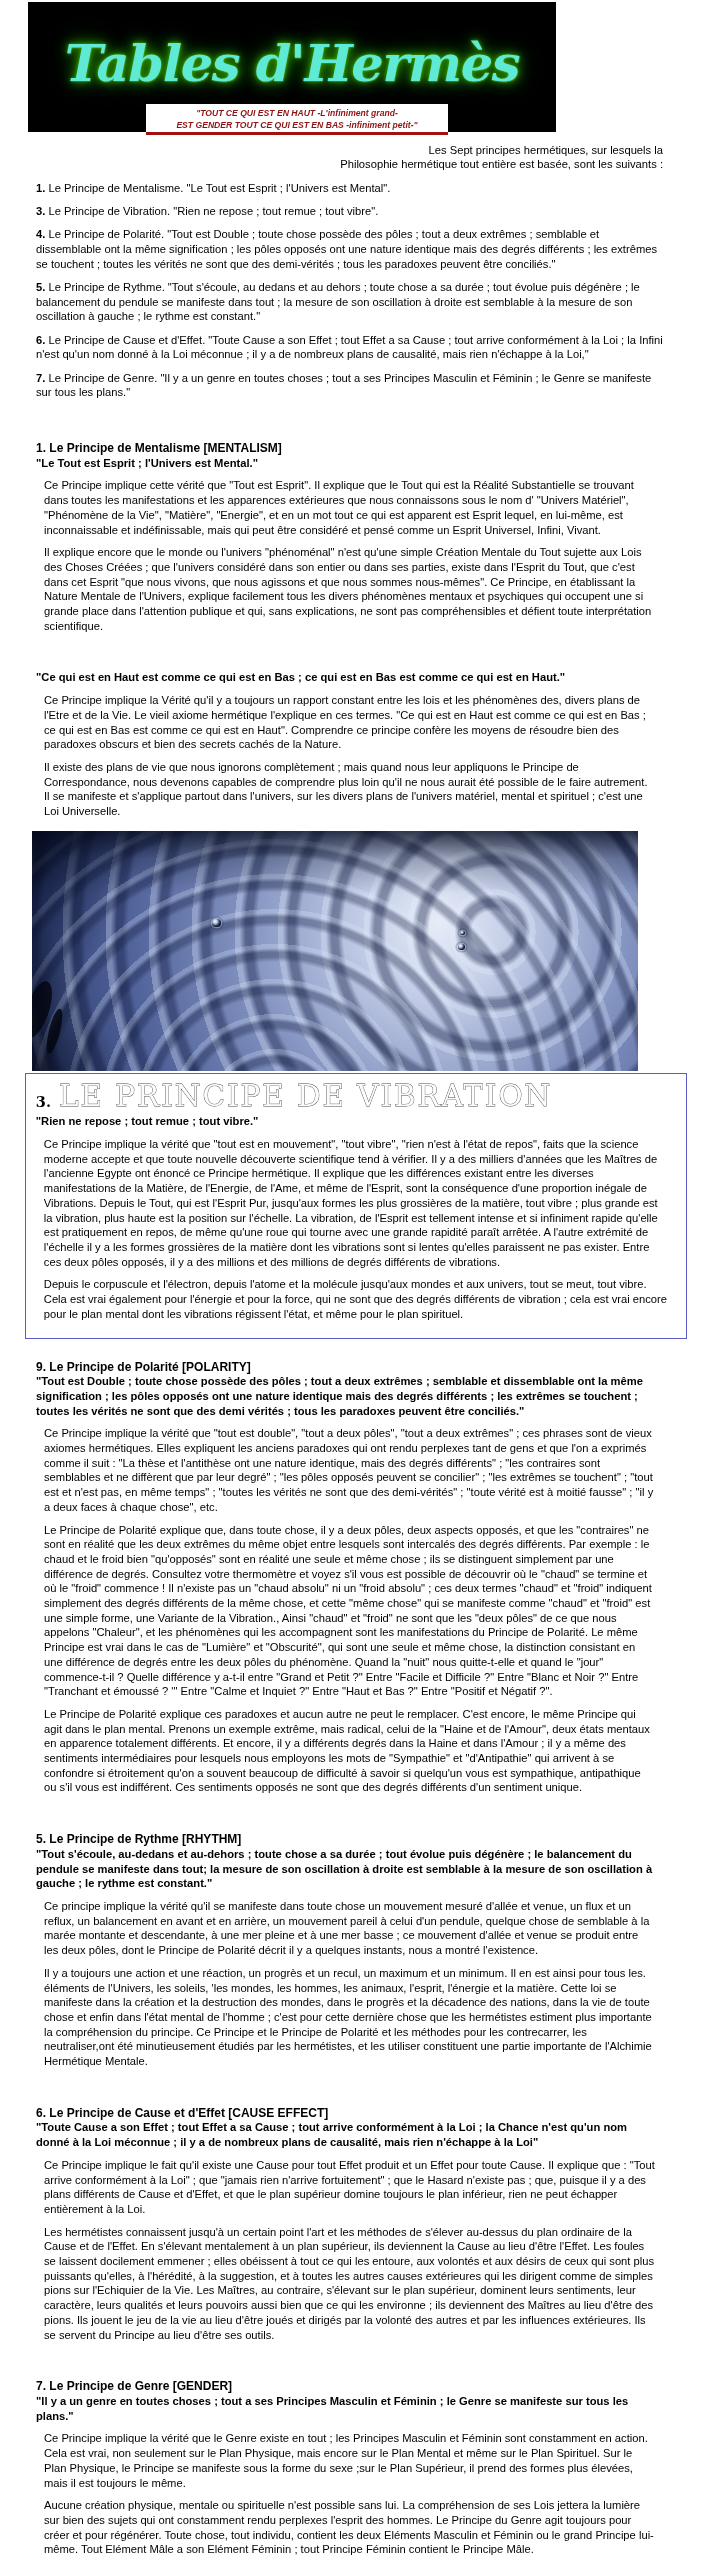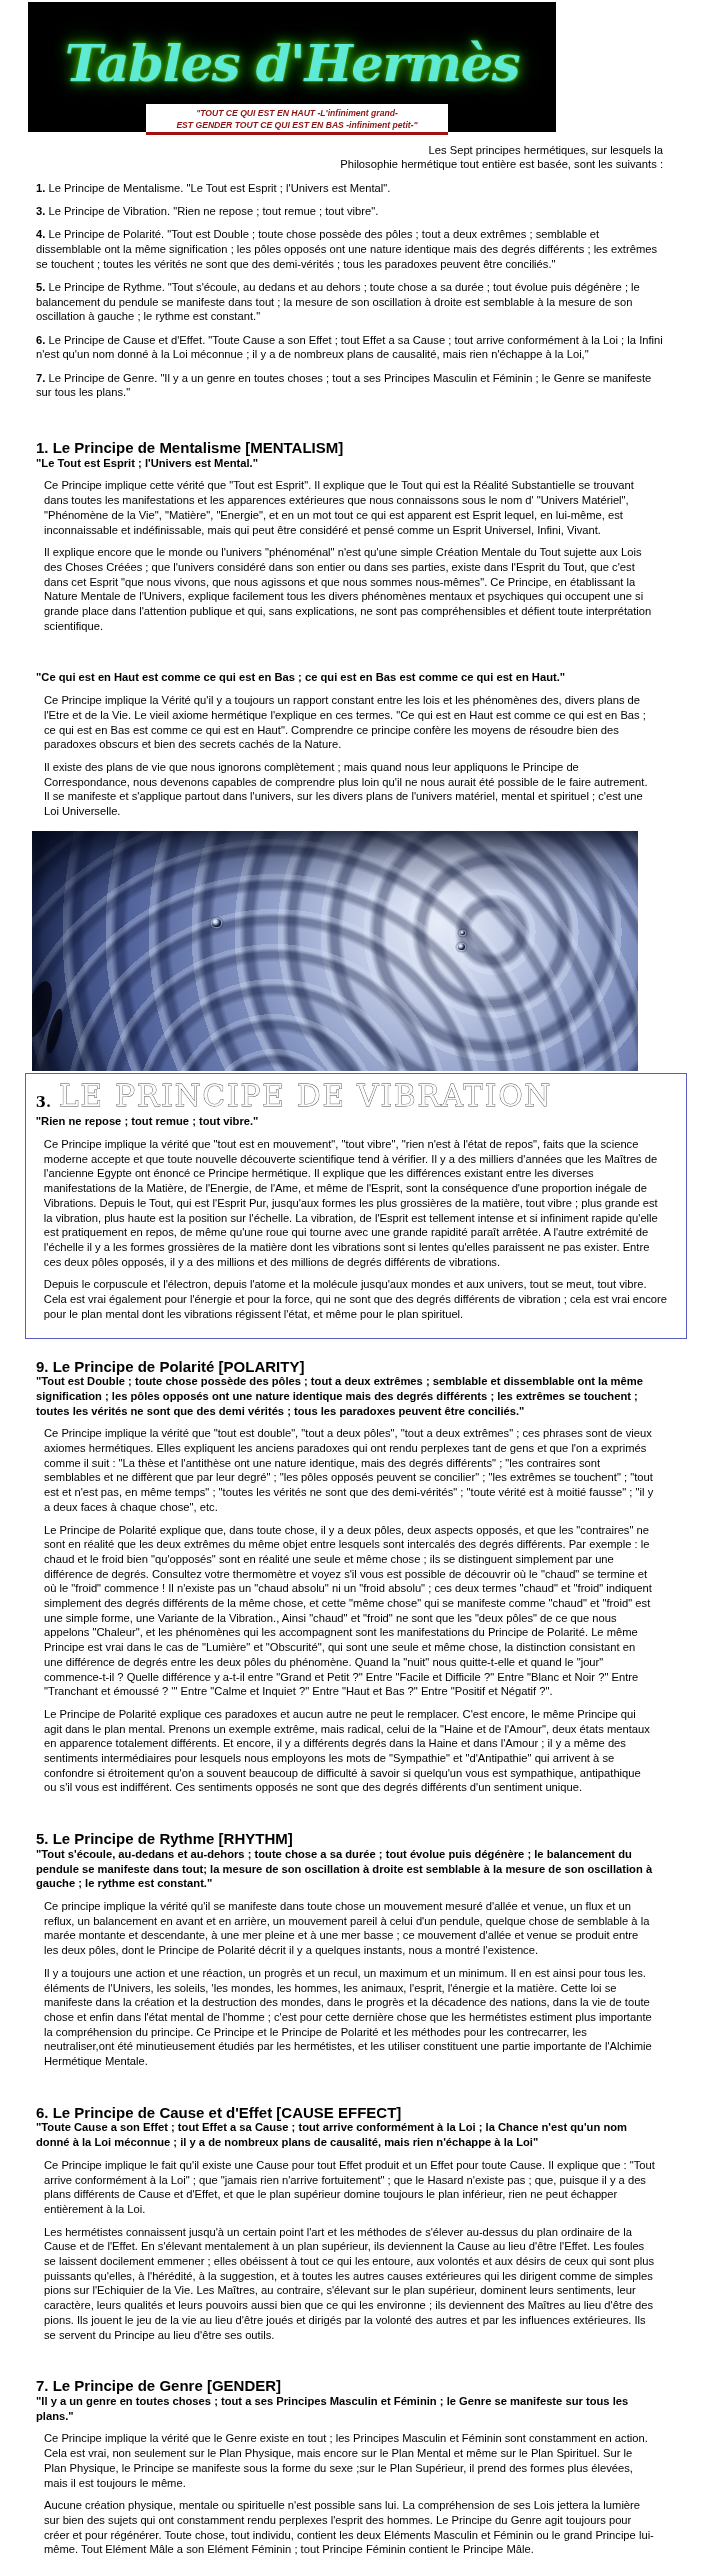--- a/index.html
+++ b/index.html
@@ -31,21 +31,21 @@
     position:absolute;left:118px;bottom:-3.3px;width:302px;height:3.3px;
     background:#a21111;
   }
   
   .content{margin-left:36px;width:627px;font-size:11.2px;line-height:14.7px;}
   .intro{margin:10.6px 0 0 0;white-space:pre-line;text-align:right;}
   .pli{margin:8.6px 0 0 0;}
   .pli b{font-weight:bold;}
   .sec{margin-top:37px;}
   .sec-first{margin-top:41px;}
-  .s-head{margin:0;font-weight:bold;font-size:15px;}
+  .s-head{margin:0;font-weight:bold;font-size:12px;}
   .s-quote{margin:0;font-weight:bold;}
   .s-para{margin:8px;}
   
   .ripple{
     position:relative;margin:12px 0 0 -4px;width:606px;height:240px;overflow:hidden;
     background:
       linear-gradient(180deg,rgba(6,12,32,.78) 0,rgba(6,12,32,.25) 28px,rgba(6,12,32,0) 63px),
       linear-gradient(118deg,rgba(2,5,16,.95) 0%,rgba(8,16,44,.55) 6%,rgba(8,16,44,0) 17%),
       linear-gradient(62deg,rgba(4,8,24,.9) 0%,rgba(4,8,24,.4) 5%,rgba(4,8,24,0) 13%),
       repeating-radial-gradient(circle at 40% 120%,rgba(15,25,60,0) 0 17px,rgba(15,25,60,.34) 22px 27px,rgba(222,232,252,.26) 31px 35px),

